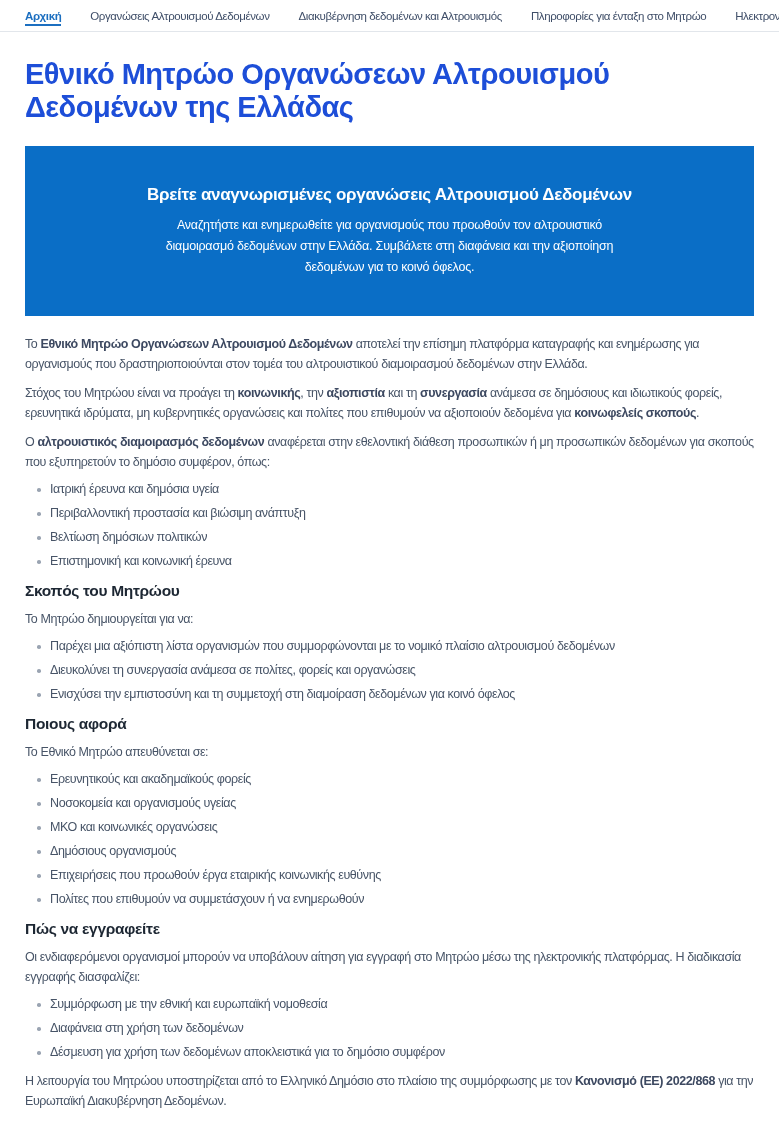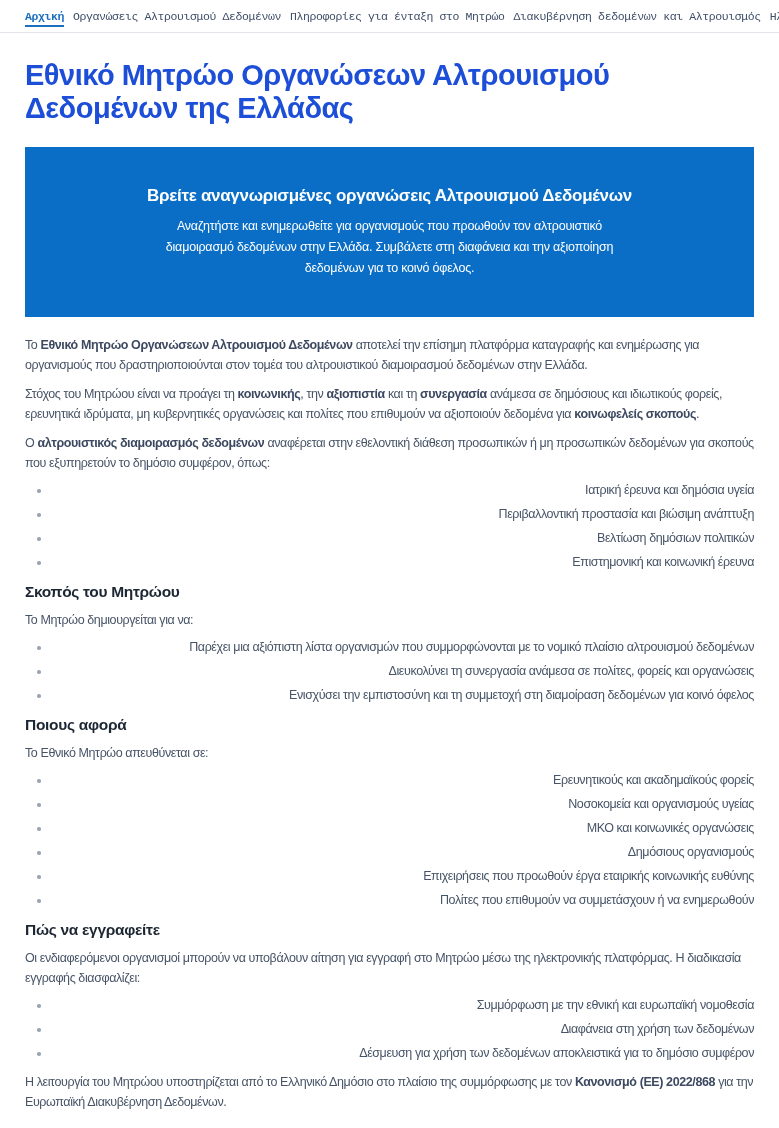--- a/index.html
+++ b/index.html
@@ -10,26 +10,25 @@
     overflow: hidden;
     background: #ffffff;
     font-family: "Liberation Sans", sans-serif;
     color: #475467;
   }
 
   
   nav.top-nav {
     display: flex;
     align-items: baseline;
-    gap: 9px;
+    gap: 29px;
     padding: 10px 25px 0 25px;
     border-bottom: 1px solid #e2e6eb;
     white-space: nowrap;
     overflow: hidden;
-    font-family: Liberation Mono, monospace;
   }
   .nav-link {
     font-size: 11.5px;
     letter-spacing: -0.4px;
     color: #3f4e68;
     text-decoration: none;
     cursor: pointer;
     padding-bottom: 9px;
     display: inline-block;
   }
@@ -92,21 +91,20 @@
     font-size: 15.5px;
     line-height: 20px;
     font-weight: bold;
     letter-spacing: -0.3px;
     color: #1d2733;
   }
   ul.bullet-list {
     list-style: none;
     margin: 4px 0 10px 0;
     padding: 0 0 0 12px;
-    text-align: right;
   }
   ul.bullet-list li {
     position: relative;
     padding-left: 13px;
     margin-bottom: 7px;
     font-size: 12.5px;
     line-height: 17px;
     letter-spacing: -0.4px;
   }
   ul.bullet-list li::before {
@@ -120,22 +118,22 @@
     background: #9aa4b2;
   }
   p.footer-note { margin-top: 8px; }
 </style>
 </head>
 <body>
 
 <nav class="top-nav">
   <a class="nav-link active" style="color: rgb(28, 111, 192); border-bottom-color: rgb(28, 111, 192);">Αρχική</a>
   <a class="nav-link" style="color: rgb(63, 78, 104);">Οργανώσεις Αλτρουισμού Δεδομένων</a>
+  <a class="nav-link" style="color: rgb(63, 78, 104);">Διακυβέρνηση δεδομένων και Αλτρουισμός</a>
   <a class="nav-link" style="color: rgb(63, 78, 104);">Πληροφορίες για ένταξη στο Μητρώο</a>
-  <a class="nav-link" style="color: rgb(63, 78, 104);">Διακυβέρνηση δεδομένων και Αλτρουισμός</a>
   <a class="nav-link" style="color: rgb(63, 78, 104);">Ηλεκτρονικές Αιτήσεις</a>
 </nav>
 
 <h1 class="page-title">Εθνικό Μητρώο Οργανώσεων Αλτρουισμού Δεδομένων της Ελλάδας</h1>
 
 <section class="hero" style="background-color: rgb(10, 110, 198);">
   <h2 class="hero-title">Βρείτε αναγνωρισμένες οργανώσεις Αλτρουισμού Δεδομένων</h2>
   <p class="hero-subtitle">Αναζητήστε και ενημερωθείτε για οργανισμούς που προωθούν τον αλτρουιστικό διαμοιρασμό δεδομένων στην Ελλάδα. Συμβάλετε στη διαφάνεια και την αξιοποίηση δεδομένων για το κοινό όφελος.</p>
 </section>
 

